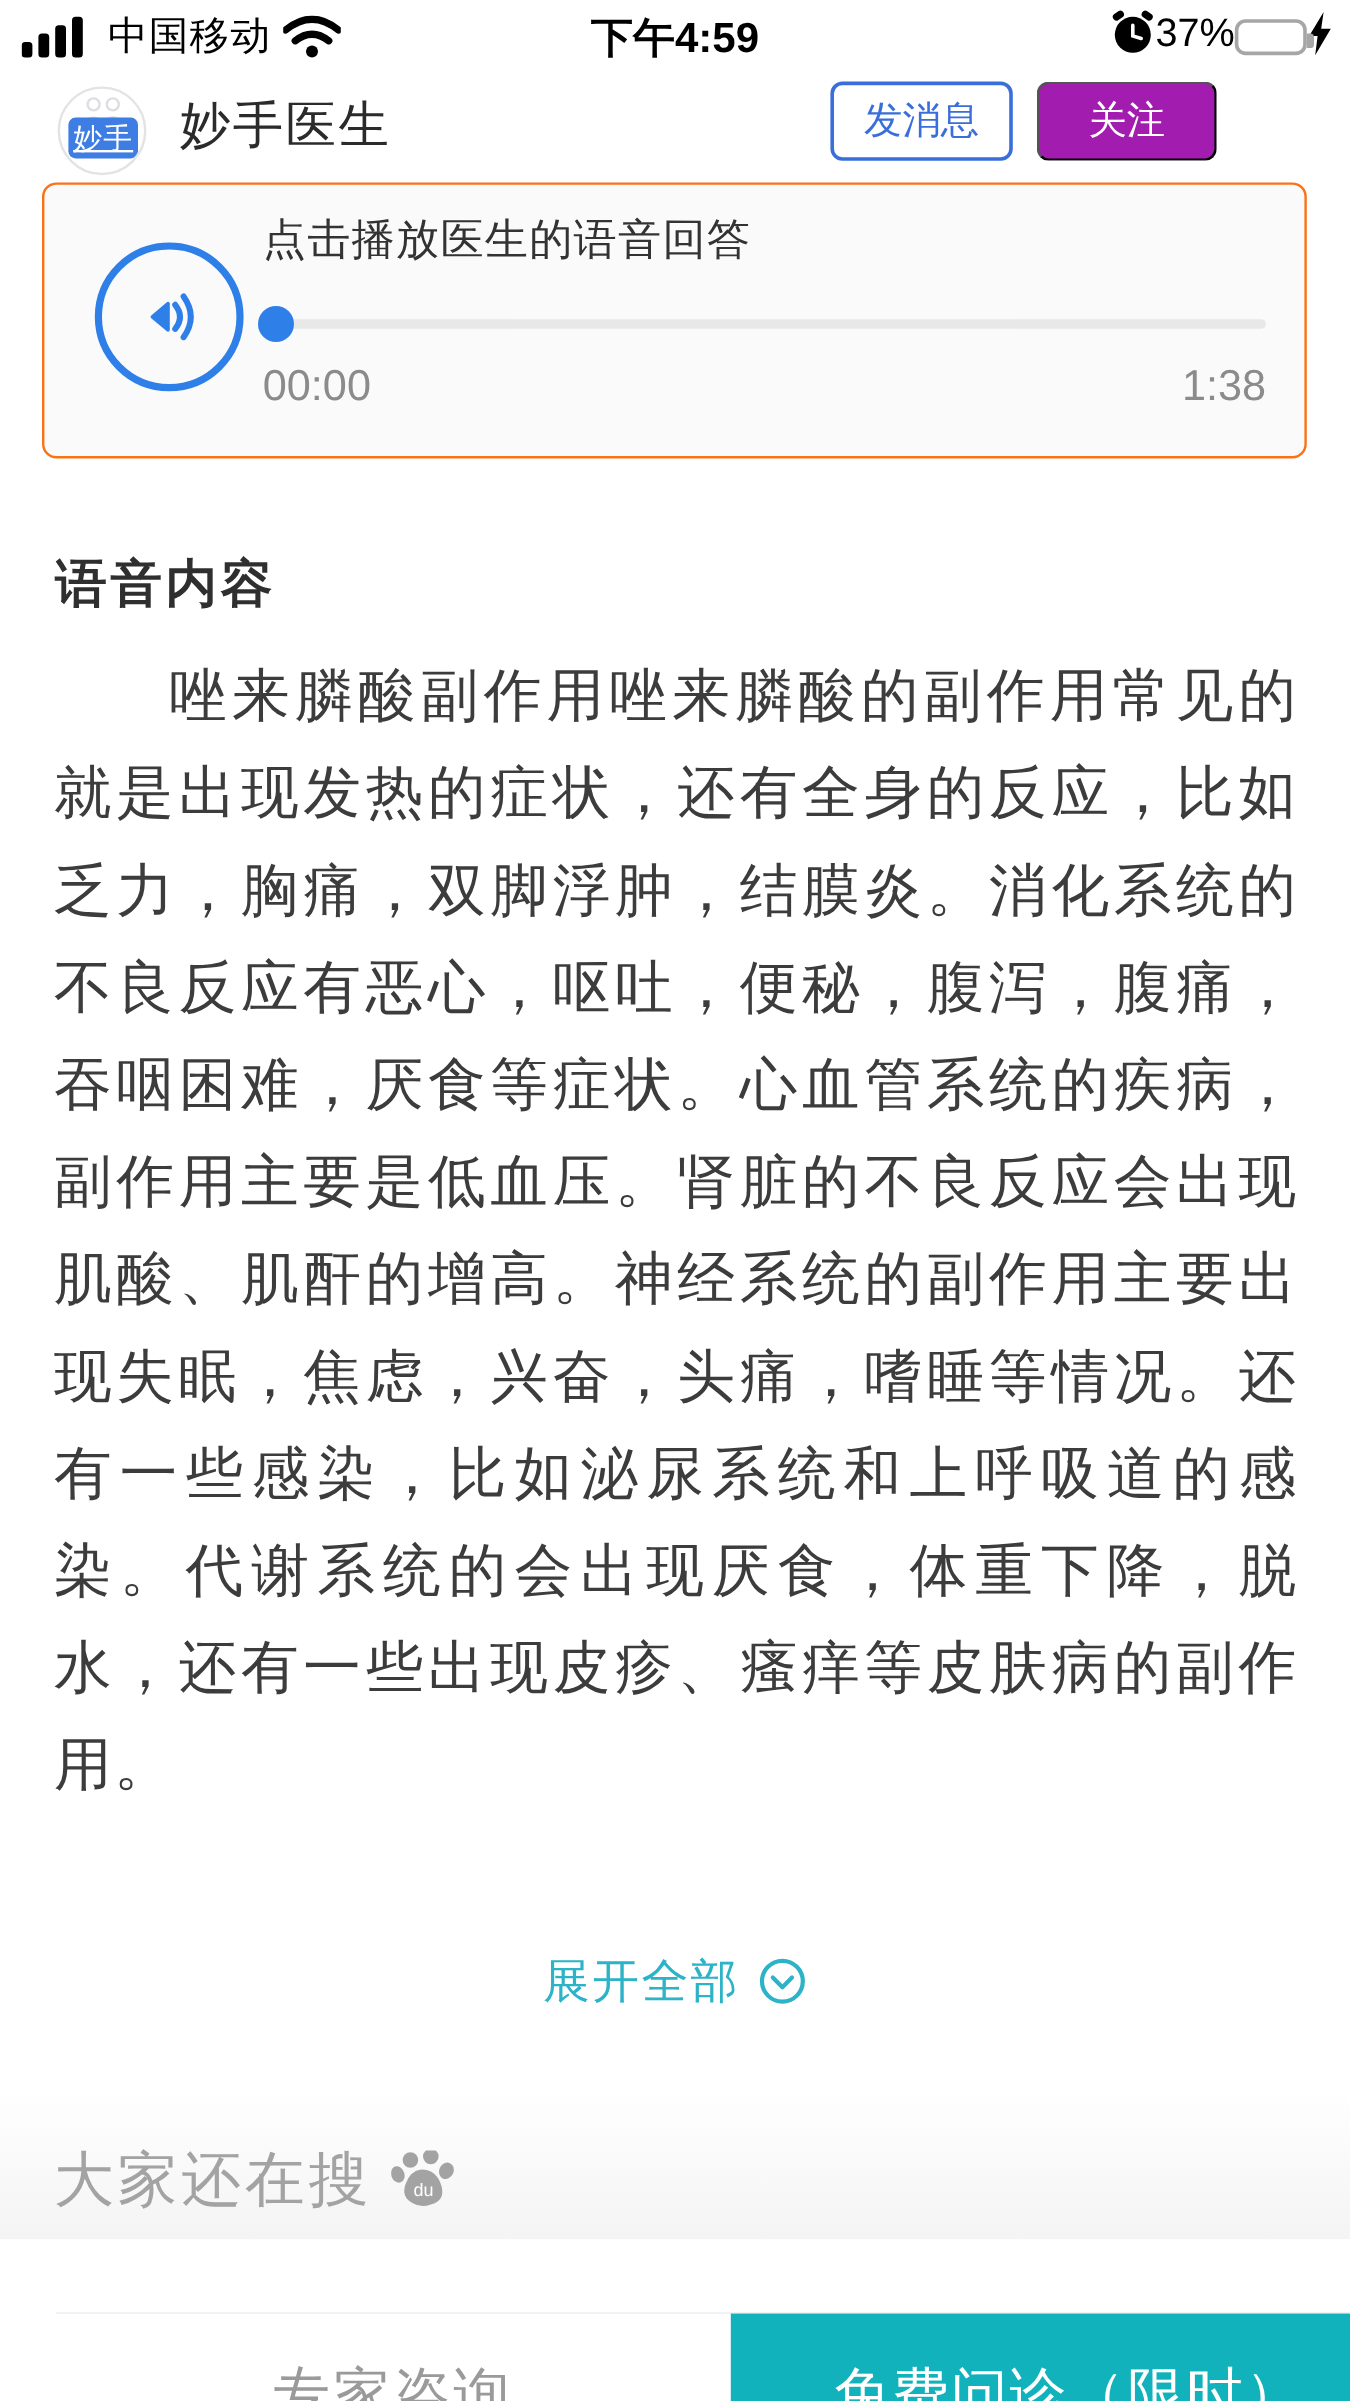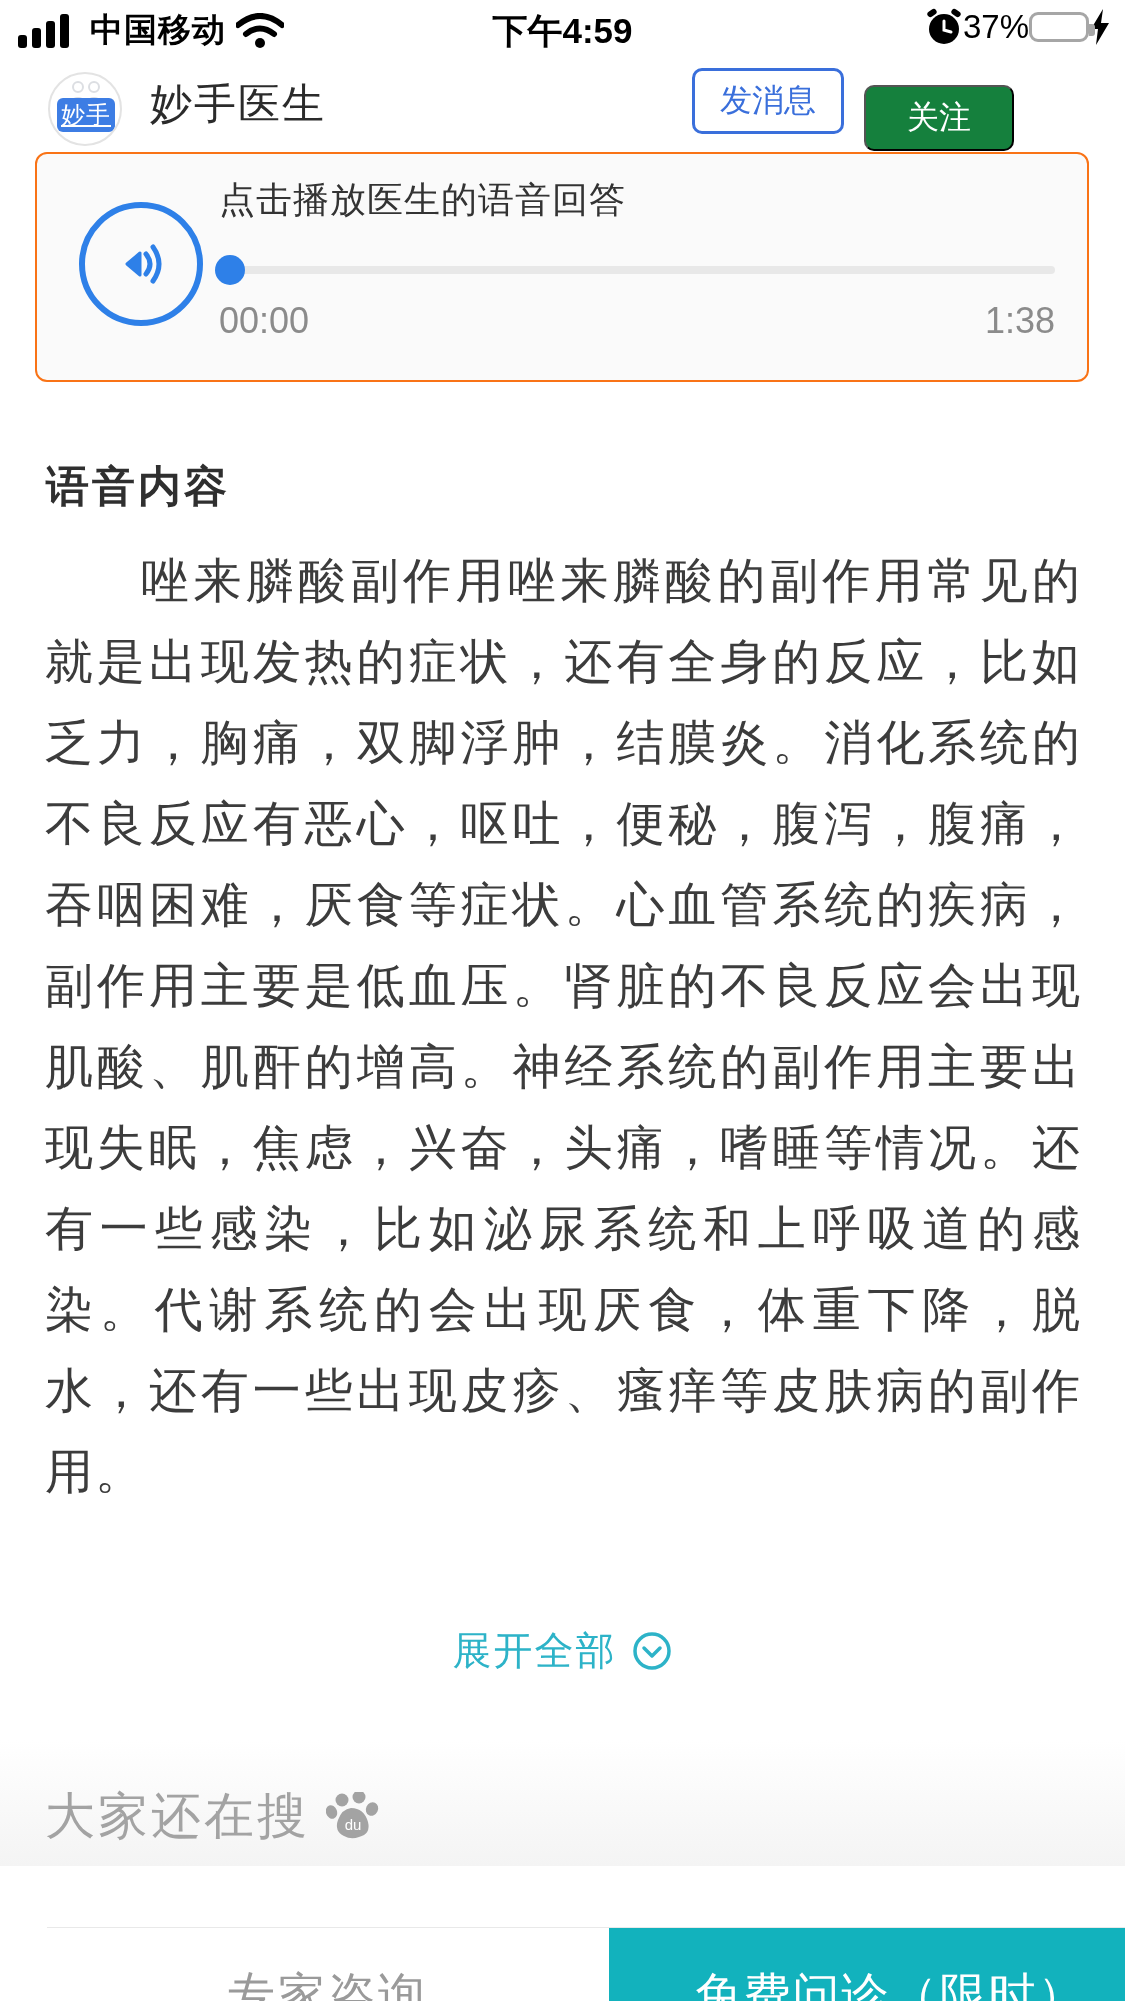--- a/index.html
+++ b/index.html
@@ -3,36 +3,36 @@
 <meta charset="utf-8">
 <style>
   * { margin:0; padding:0; box-sizing:border-box; }
   html,body { background:#fff; }
   body { font-family:"Liberation Sans","DejaVu Sans",sans-serif; }
   .screen { position:relative; width:1125px; height:2001px; background:#fff; overflow:hidden; }
 
   
   .status-bar { position:absolute; top:0; left:0; width:100%; height:60px; }
   .sb-left { position:absolute; left:18px; top:8px; display:flex; align-items:center; gap:10px; }
-  .sb-carrier { font-size:33px; color:#000; font-weight:700; letter-spacing:1px; }
+  .sb-carrier { font-size:33px; color:#000; font-weight:400; letter-spacing:1px; }
   .sb-time { position:absolute; top:8px; left:0; right:0; text-align:center; font-size:35px; font-weight:600; color:#000; }
-  .sb-right { position:absolute; right:14px; top:8px; display:flex; align-items:center; gap:0; }
+  .sb-right { position:absolute; right:14px; top:8px; display:flex; align-items:flex-end; gap:0; }
   .sb-pct { font-size:33px; color:#000; }
   .battery { position:relative; width:60px; height:30px; border:3px solid #a6a6a6; border-radius:9px; padding:3px; }
   .battery-fill { height:100%; width:40%; background:#f7ce45; border-radius:4px; }
   .battery-nub { position:absolute; right:-9px; top:9px; width:6px; height:12px; background:#a6a6a6; border-radius:0 3px 3px 0; }
 
   
   .app-header { position:absolute; top:60px; left:0; width:100%; height:105px; background:#fff; }
   .avatar { position:absolute; left:48px; top:12px; width:74px; height:74px; border-radius:50%; background:#fff; border:2px solid #e3e3e3; overflow:hidden; }
   .avatar-doodle { position:absolute; left:16px; top:6px; width:40px; height:22px; opacity:.5; }
   .avatar-badge { position:absolute; left:7px; top:24px; width:58px; height:34px; background:#3d7de4; border-radius:6px; color:#fff; font-size:24px; display:flex; align-items:center; justify-content:center; letter-spacing:1px;text-decoration:underline; }
   .app-title { position:absolute; left:150px; top:16px; font-size:42px; color:#2b2b2b; font-weight:500; letter-spacing:2px; }
   .btn-outline { position:absolute; left:692px; top:8px; width:152px; height:66px; border:3px solid #3a6fdb; border-radius:10px; background:#fff; color:#3a6fdb; font-size:32px; display:flex; align-items:center; justify-content:center; }
-  .btn-fill { position:absolute; left:864px; top:25px; width:150px; height:66px; border-radius:10px; background:#15803d; color:#fff; font-size:32px; display:flex; align-items:center; justify-content:center;font-family:Liberation Serif, serif; }
+  .btn-fill { position:absolute; left:864px; top:8px; width:150px; height:66px; border-radius:10px; background:#a21caf; color:#fff; font-size:32px; display:flex; align-items:center; justify-content:center;font-family:Liberation Serif, serif; }
 
   
   .player-card { position:absolute; left:35px; top:152px; width:1054px; height:230px; background:#fafafa; border:2px solid #f97316; border-radius:12px; }
   .speaker-btn { position:absolute; left:42px; top:48px; width:124px; height:124px; border:6px solid #2e80e8; border-radius:50%; background:transparent; display:flex; align-items:center; justify-content:center; }
   .player-hint { position:absolute; left:182px; top:22px; font-size:36px; color:#333; letter-spacing:1px; }
   .progress-track { position:absolute; left:182px; right:32px; top:112px; height:8px; background:#e8e8e8; border-radius:4px; }
   .progress-handle { position:absolute; left:-4px; top:-11px; width:30px; height:30px; background:#2e80e8; border-radius:50%; }
   .time-current { position:absolute; left:182px; top:146px; font-size:36px; color:#8b8b8b; }
   .time-total { position:absolute; right:32px; top:146px; font-size:36px; color:#8b8b8b; }
 

